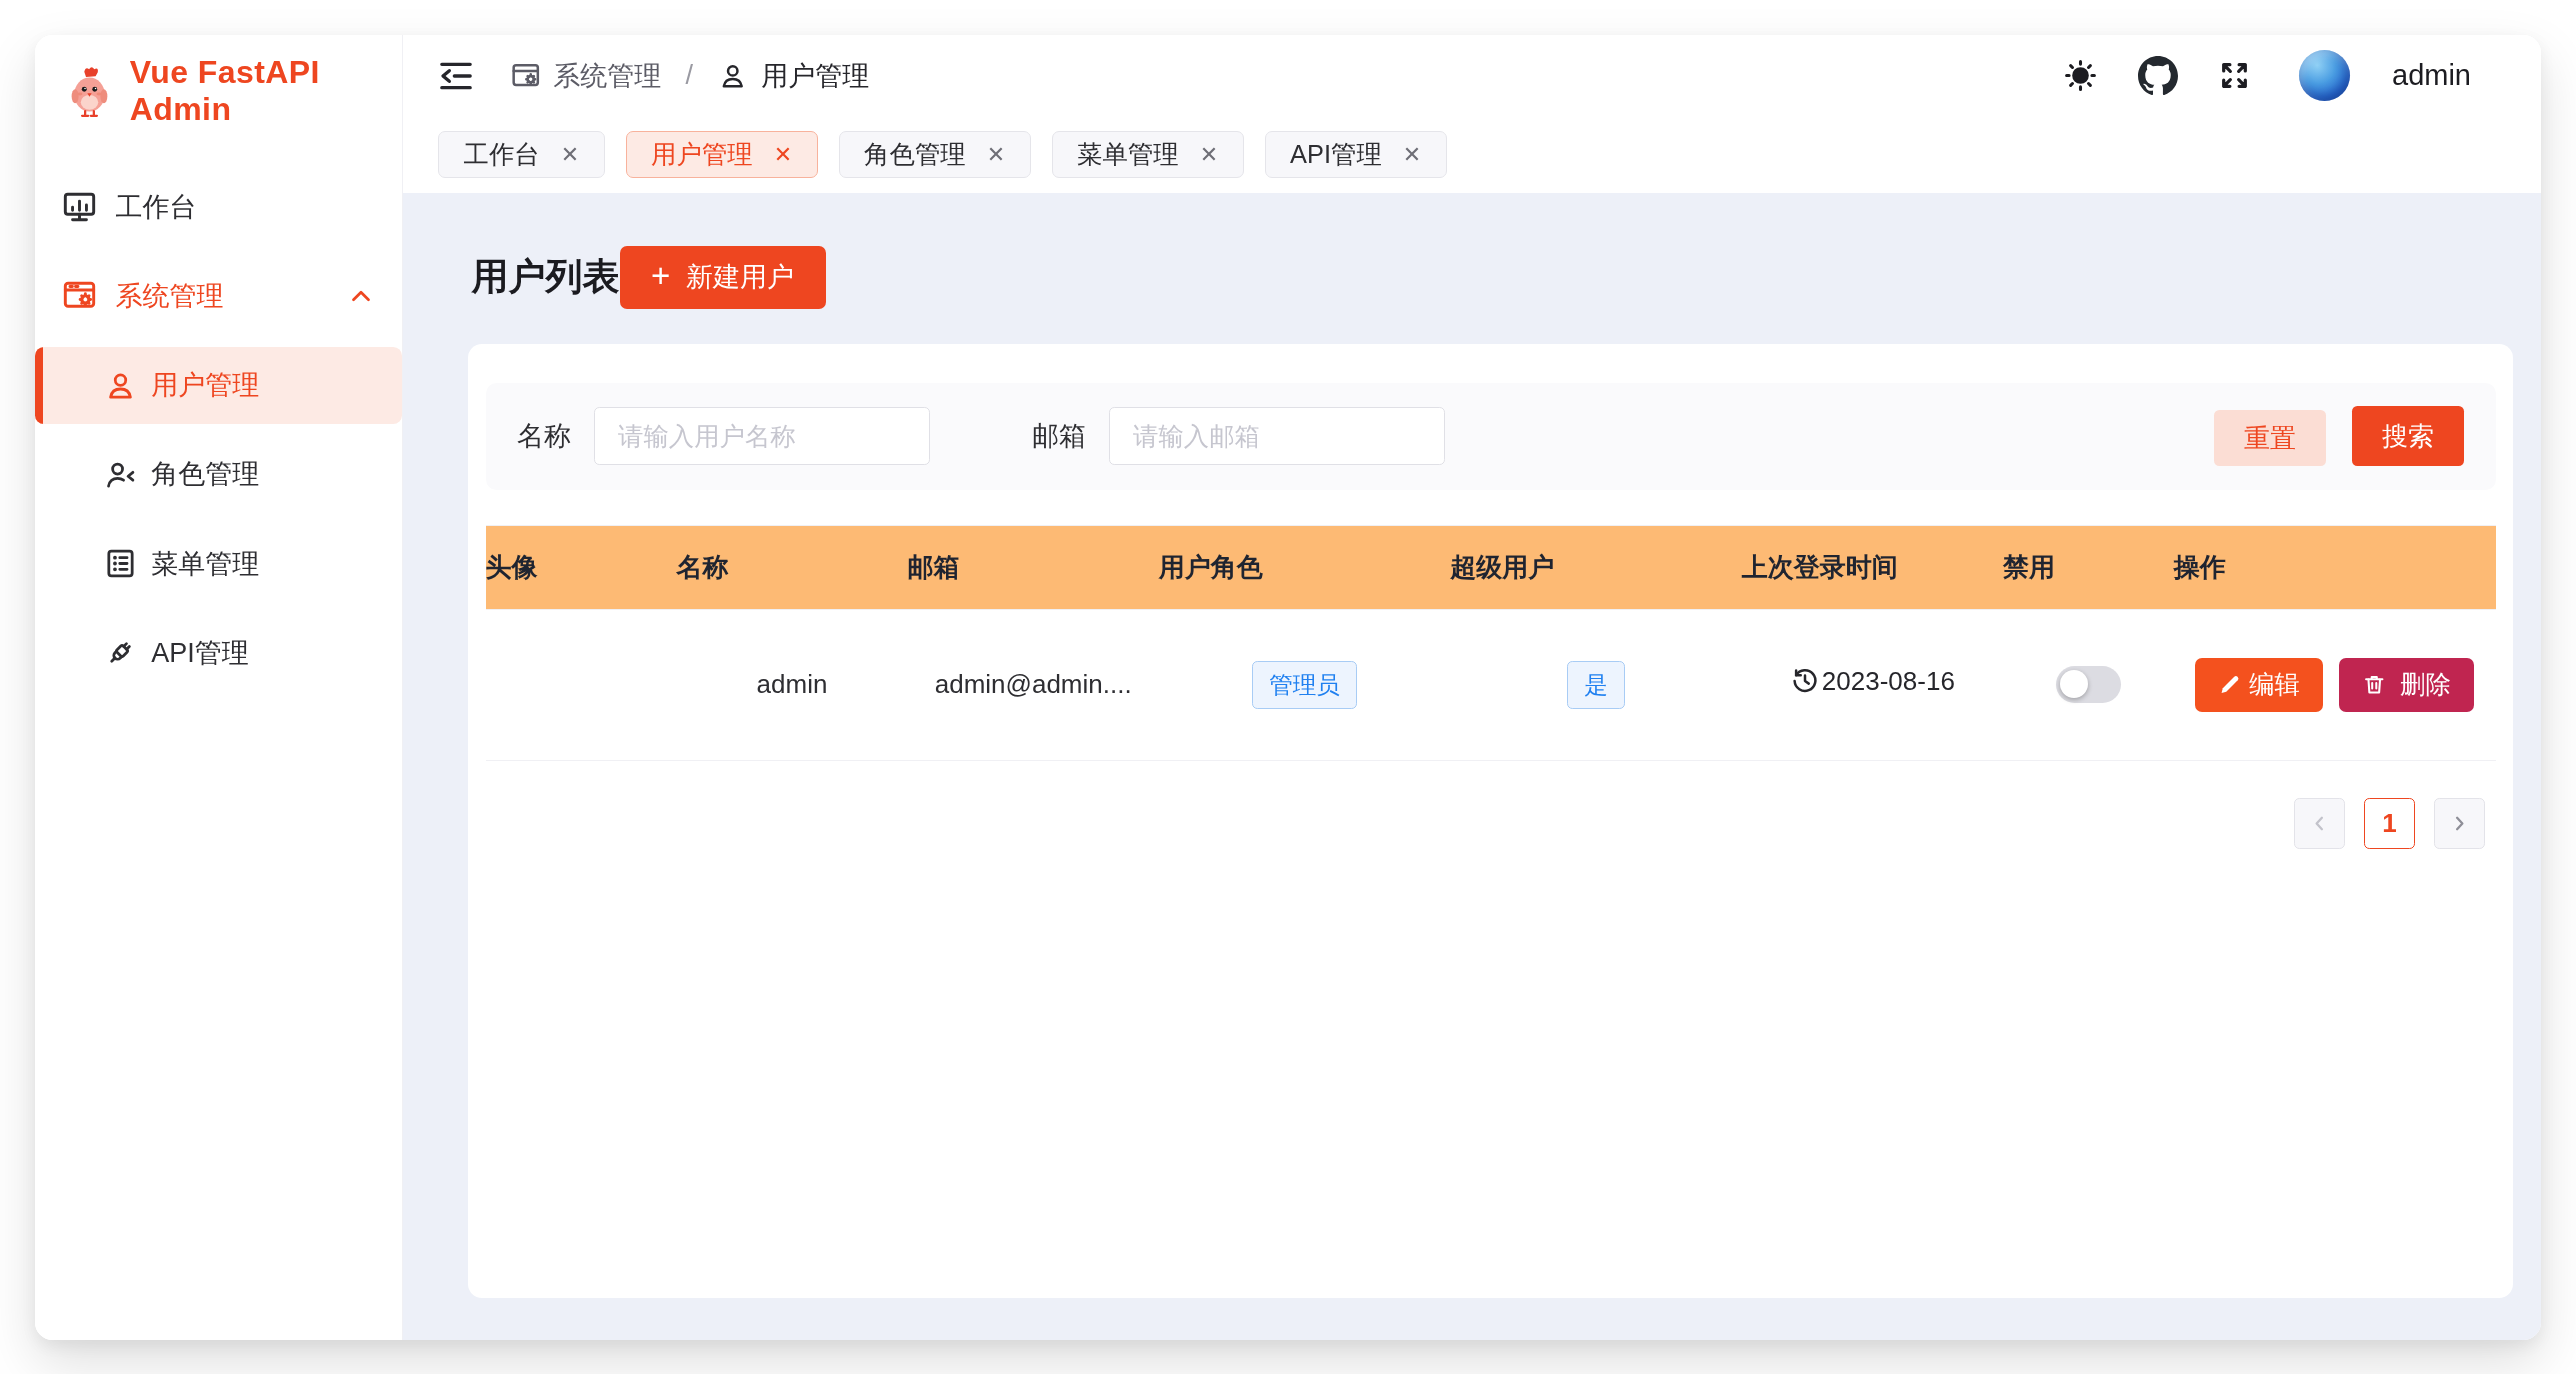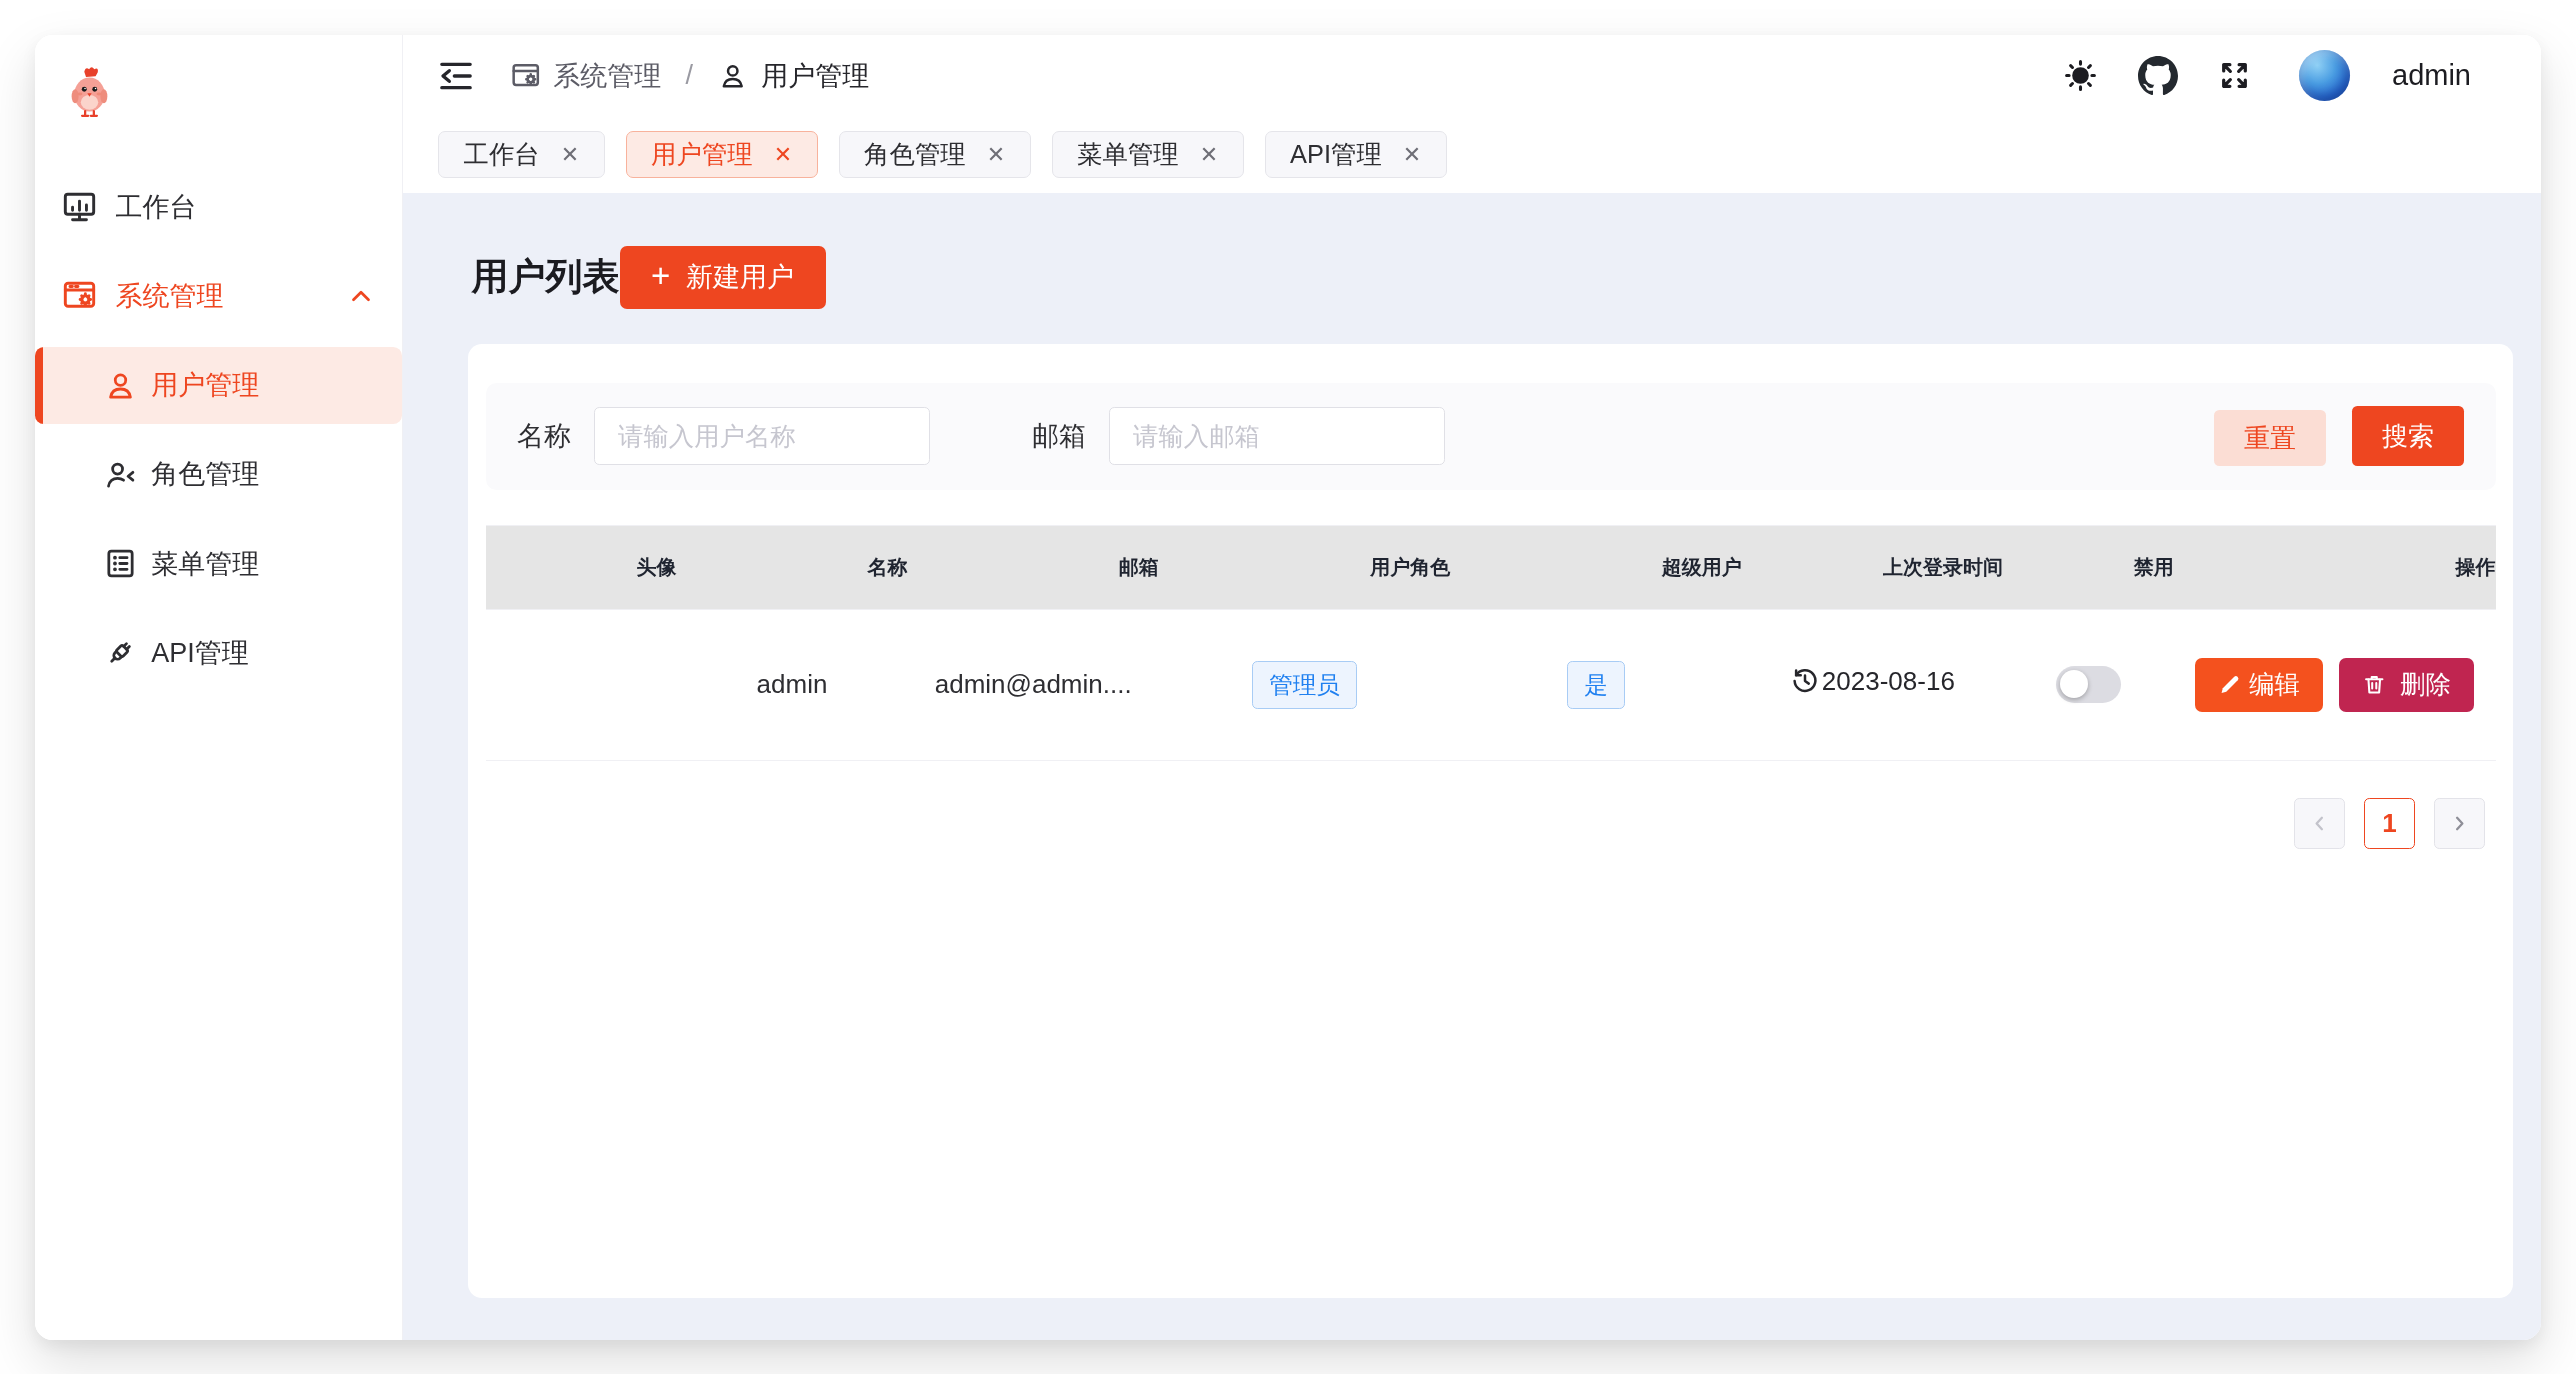--- a/index.html
+++ b/index.html
@@ -81,22 +81,22 @@
     font-family:inherit; }
   .field input::placeholder { color:#c6c6cf; }
   .field + .field { margin-left:102px; }
   .panel-actions { margin-left:auto; display:flex; gap:26px;align-items:flex-end; }
   .btn-reset { height:56px; padding:0 30px; background:#fbddd4; color:#ee4620;
     font-size:26px; border-radius:5.3px; }
   .btn-search { height:60px; padding:0 30px; background:#ee4620; color:#fff;
     font-size:26px; border-radius:5.3px; }
 
   table.grid { width:100%; border-collapse:collapse; margin-top:35px; }
-  table.grid th { background:#e5e5e5; height:84px; font-size:20px; font-weight:600;
-    color:#1f2430; text-align:right; border-top:0.9px solid #f0f0f4; border-bottom:0.9px solid #f0f0f4; }
+  table.grid th { background:#fdba74; height:84px; font-size:26px; font-weight:600;
+    color:#1f2430; text-align:left; border-top:0.9px solid #f0f0f4; border-bottom:0.9px solid #f0f0f4; }
   table.grid td { height:151px; text-align:center; font-size:26px; color:#2e2e32;
     border-bottom:0.9px solid #f0f0f4; }
   .tag { display:inline-block; padding:7px 15.8px; font-size:23.6px; color:#2080f0;
     background:#edf4fe; border:0.9px solid #a8ccf5; border-radius:5.3px; }
   .time-cell { display:inline-flex; align-items:center; gap:2px; color:#26262b; }
   .switch { width:65px; height:37px; border-radius:19px; background:#dcdce2; position:relative;
     display:inline-block; cursor:pointer; vertical-align:middle; }
   .switch::after { content:''; position:absolute; left:4.4px; top:4.4px; width:28px; height:28px;
     border-radius:50%; background:#fff; box-shadow:0 1.8px 5.3px rgba(0,0,0,.28); }
   .row-actions { display:inline-flex; gap:15.8px; }
@@ -131,20 +131,21 @@
           <circle cx="22" cy="29" r="2.8" fill="#1b1b1b"></circle>
           <circle cx="34" cy="29" r="2.8" fill="#1b1b1b"></circle>
           <circle cx="22.9" cy="28.1" r="0.9" fill="#fff"></circle>
           <circle cx="34.9" cy="28.1" r="0.9" fill="#fff"></circle>
           <ellipse cx="17" cy="34.5" rx="3" ry="1.7" fill="#ef8b79"></ellipse>
           <ellipse cx="39" cy="34.5" rx="3" ry="1.7" fill="#ef8b79"></ellipse>
           <path d="M25.5 33.5 h5 l-2.5 4 z" fill="#e8402a"></path>
           <path d="M23 54 v4 M33 54 v4 M19.5 59.5 h7 M29.5 59.5 h7" stroke="#e8402a" stroke-width="2.6" stroke-linecap="round" fill="none"></path>
         </svg>
       </span>
+      <span class="brand-title">Vue FastAPI Admin</span>
     </div>
 
     <nav class="menu">
       <div class="menu-item">
         <span class="mi-icon">
           <svg width="37" height="37" viewBox="0 0 24 24" fill="none" stroke="currentColor" stroke-width="1.9" stroke-linecap="round" stroke-linejoin="round">
             <rect x="2.8" y="4" width="18.4" height="13" rx="1.6"></rect>
             <path d="M7.5 12.5v2 M12 8.5v6 M16.5 11v3.5"></path>
             <path d="M12 17v3.2 M7.5 20.6h9"></path>
           </svg>

